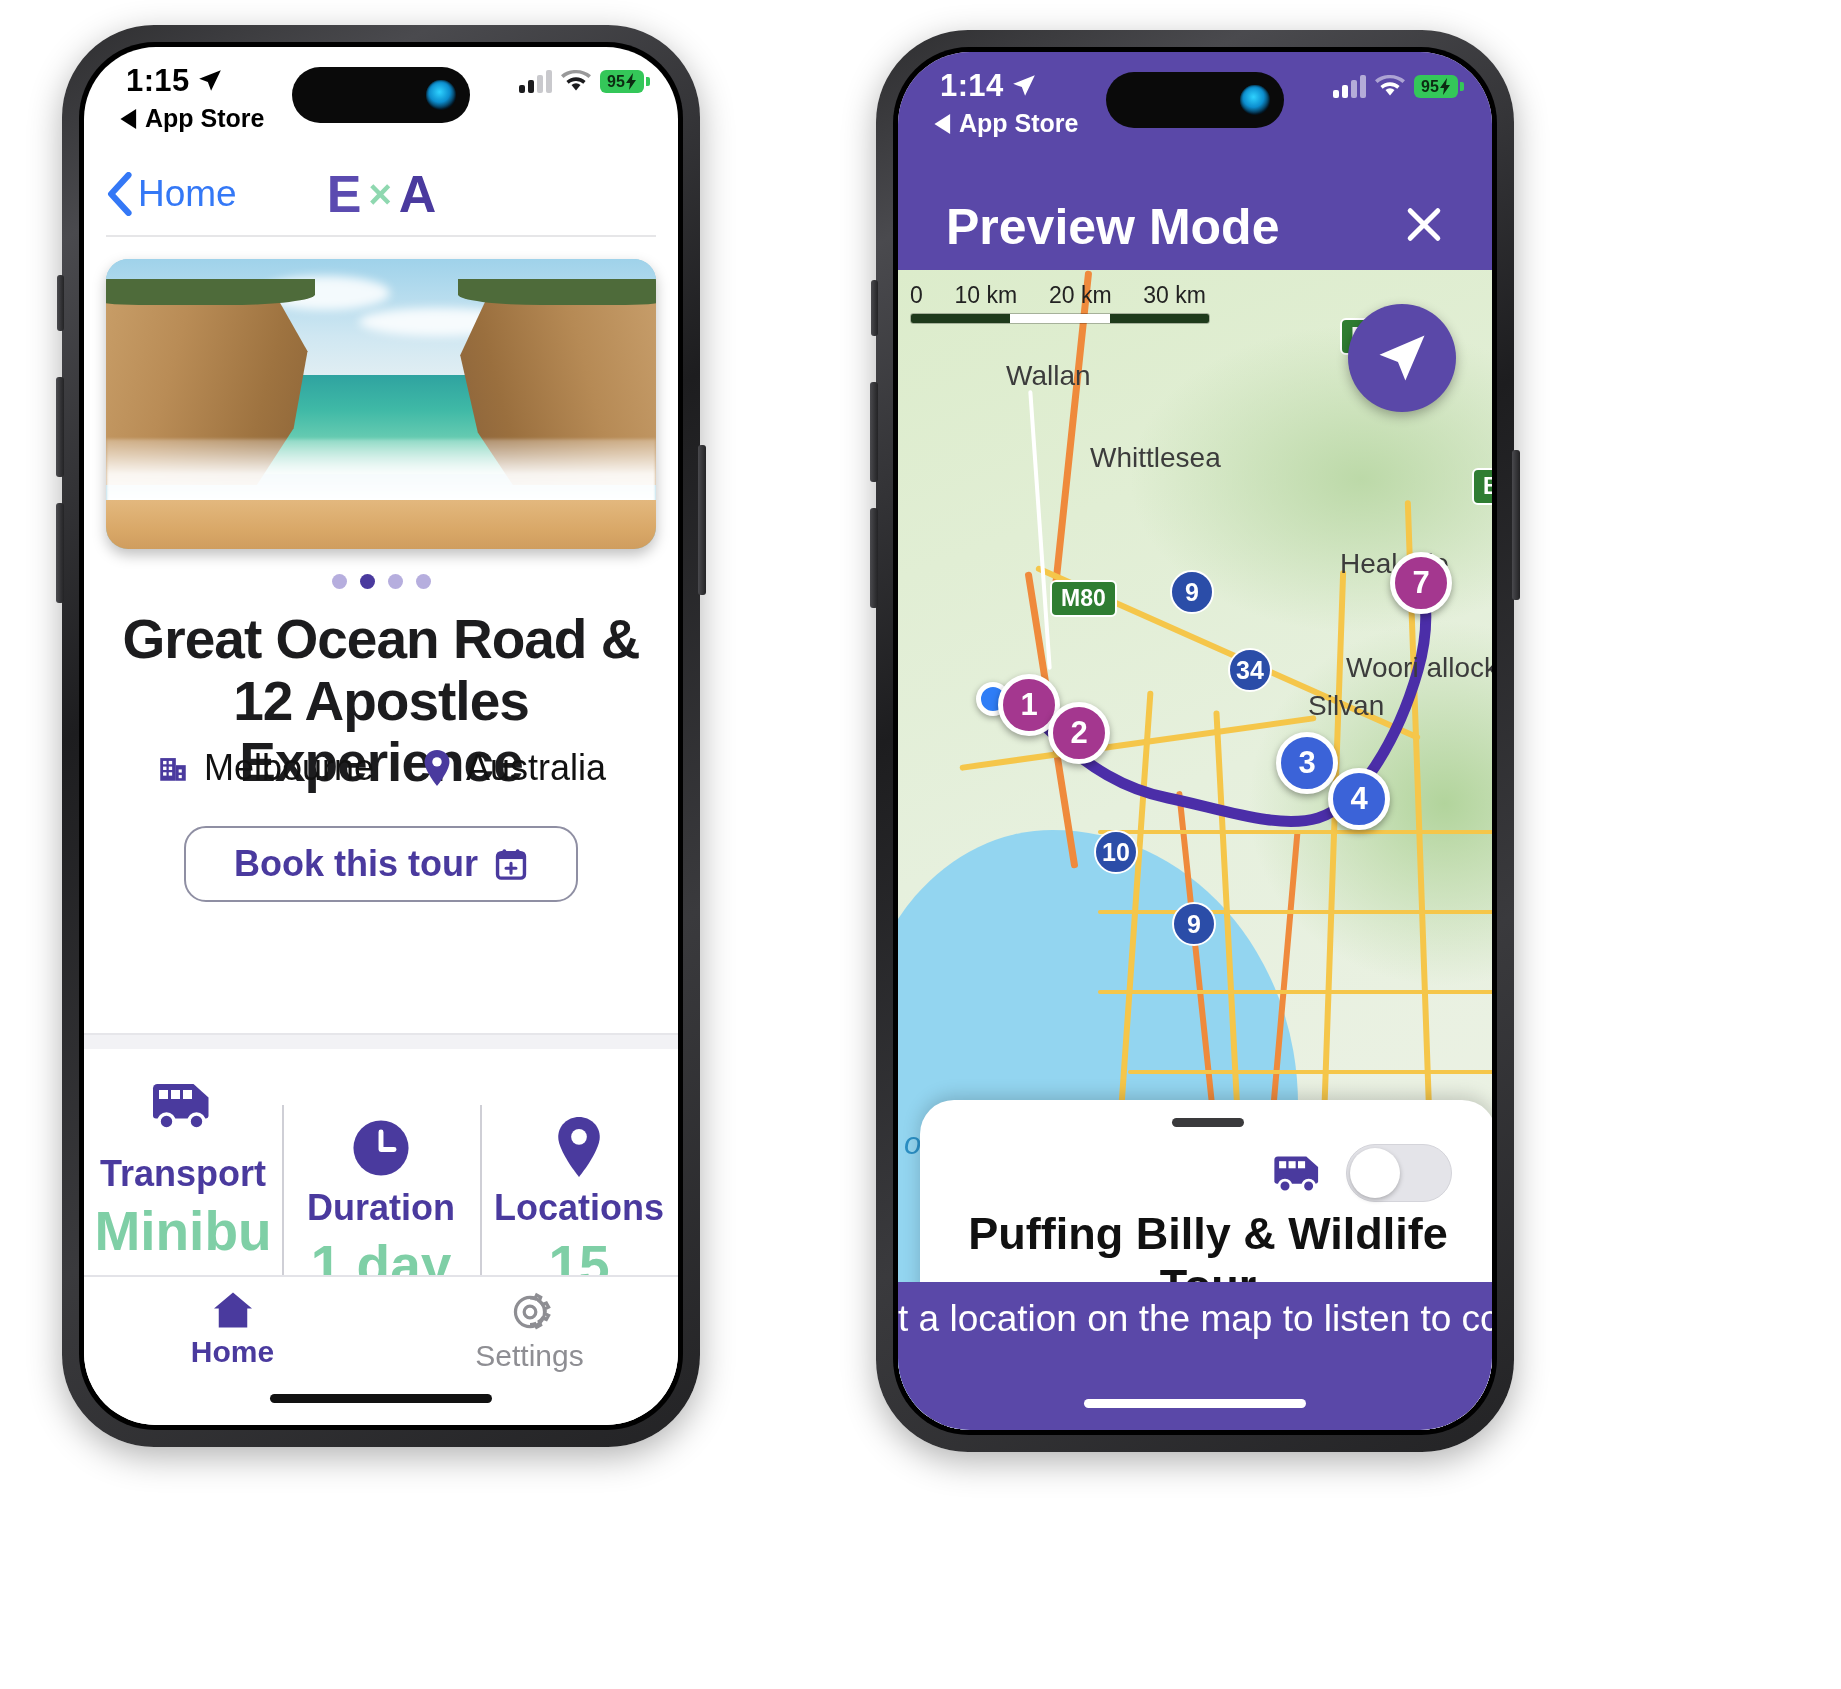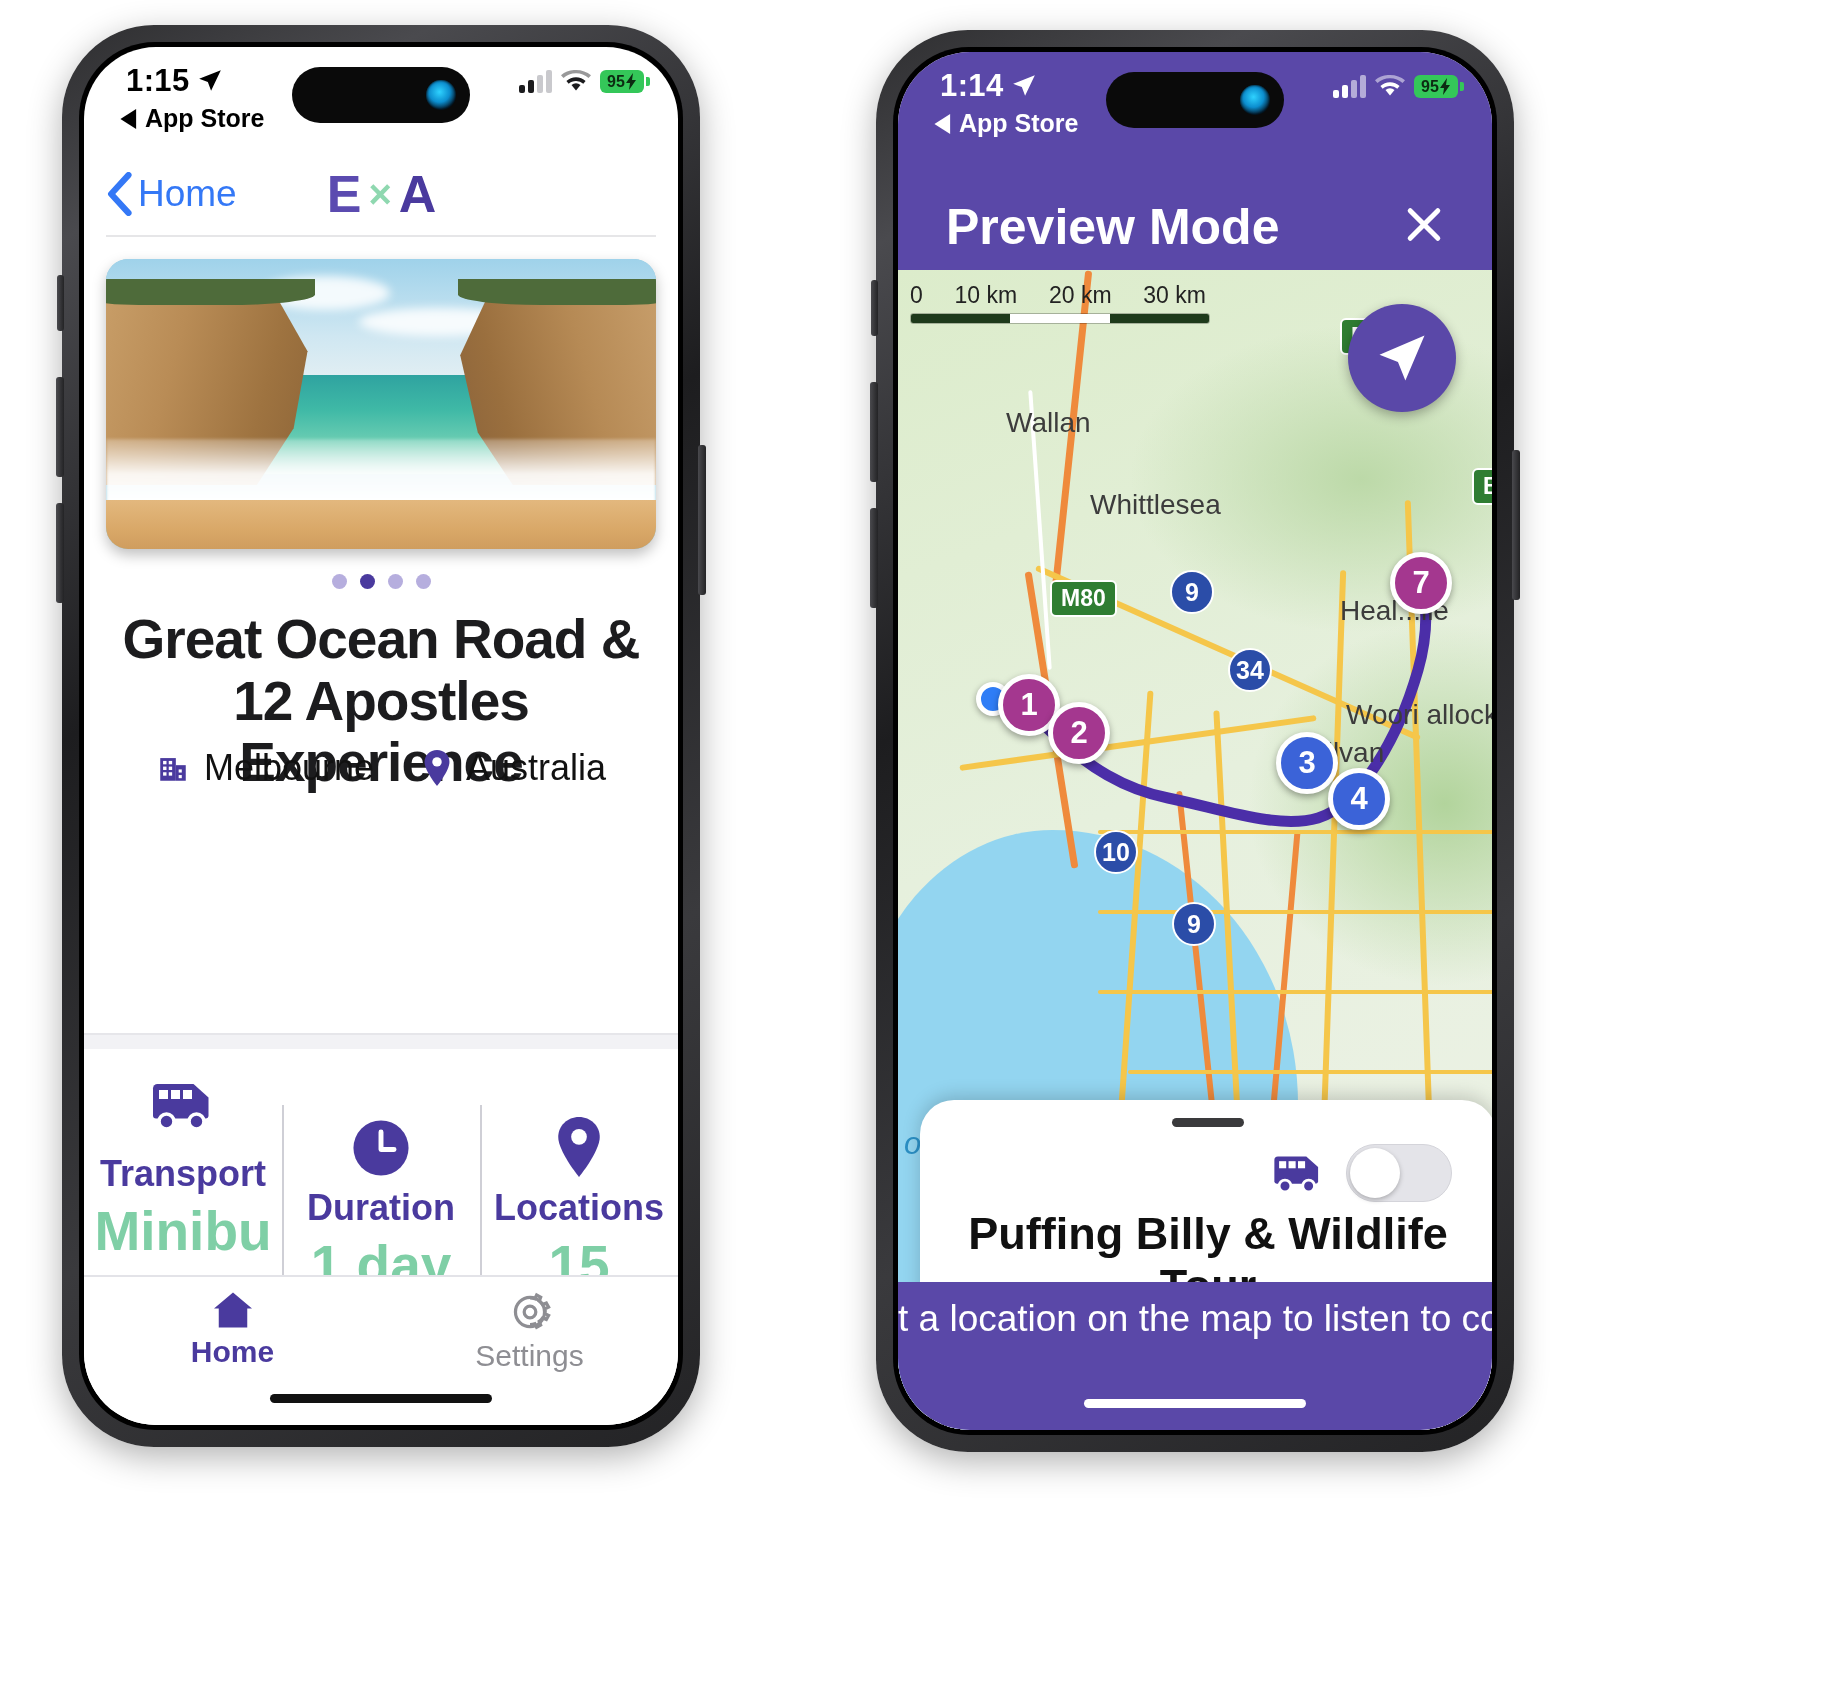--- a/index.html
+++ b/index.html
@@ -246,21 +246,21 @@
   .scale .bar i { flex: 1; }
   .scale .bar i:nth-child(odd) { background: #1e3a1b; }
   .scale .bar i:nth-child(even) { background: #ffffff; }
 
   .locate {
     position: absolute; right: 36px; top: 34px; width: 108px; height: 108px; border-radius: 50%;
     background: #5a48a8; box-shadow: 0 4px 12px rgba(0,0,0,.3);
     display: flex; align-items: center; justify-content: center;
   }
 
-  .twn { position: absolute; color: #3c3c3c; font-size: 28px; white-space: nowrap; margin-top: 47px; }
+  .twn { position: absolute; color: #3c3c3c; font-size: 28px; white-space: nowrap; }
   .shield {
     position: absolute; background: #2f7d32; color: #fff; font-size: 23px; font-weight: 700;
     padding: 3px 9px; border-radius: 6px; border: 2px solid #fff;
   }
   .shield.blue { background: #2b4da8; border-radius: 50%; width: 44px; height: 44px; padding: 0;
                  display: flex; align-items: center; justify-content: center; font-size: 25px; }
   .pin {
     position: absolute; width: 62px; height: 62px; border-radius: 50%;
     background: #a4378f; border: 5px solid #fff; color: #fff;
     display: flex; align-items: center; justify-content: center;
@@ -408,20 +408,30 @@
           </div>
           <div class="cell">
             <svg width="30" height="36" viewBox="0 0 20 26">
               <path d="M10 0C4.9 0 1 3.9 1 8.7 1 15 10 26 10 26s9-11 9-17.3C19 3.9 15.1 0 10 0z" fill="#4a3a9e"></path>
               <circle cx="10" cy="8.6" r="3.4" fill="#fff"></circle>
             </svg>
             <span>Australia</span>
           </div>
         </div>
 
+        <div class="btn-book">
+          <span>Book this tour</span>
+          <svg width="34" height="34" viewBox="0 0 24 24">
+            <rect x="2.5" y="4" width="19" height="18" rx="2.6" fill="none" stroke="#4a3a9e" stroke-width="2.4"></rect>
+            <rect x="2.5" y="4" width="19" height="4.5" fill="#4a3a9e"></rect>
+            <rect x="6" y="1.5" width="2.6" height="4" rx="1.2" fill="#4a3a9e"></rect>
+            <rect x="15.4" y="1.5" width="2.6" height="4" rx="1.2" fill="#4a3a9e"></rect>
+            <path d="M12 11.5v7M8.5 15h7" stroke="#4a3a9e" stroke-width="2.2" stroke-linecap="round"></path>
+          </svg>
+        </div>
 
 
         <div class="divider-band"></div>
 
         <div class="stats">
           <div class="stat">
             <div class="ico">
               <svg width="66" height="48" viewBox="0 0 44 32">
                 <path d="M2 5a3 3 0 0 1 3-3h24l10 9v12a2 2 0 0 1-2 2H4a2 2 0 0 1-2-2z" fill="#4a3a9e"></path>
                 <rect x="6" y="6" width="6" height="6" fill="#fff"></rect>

